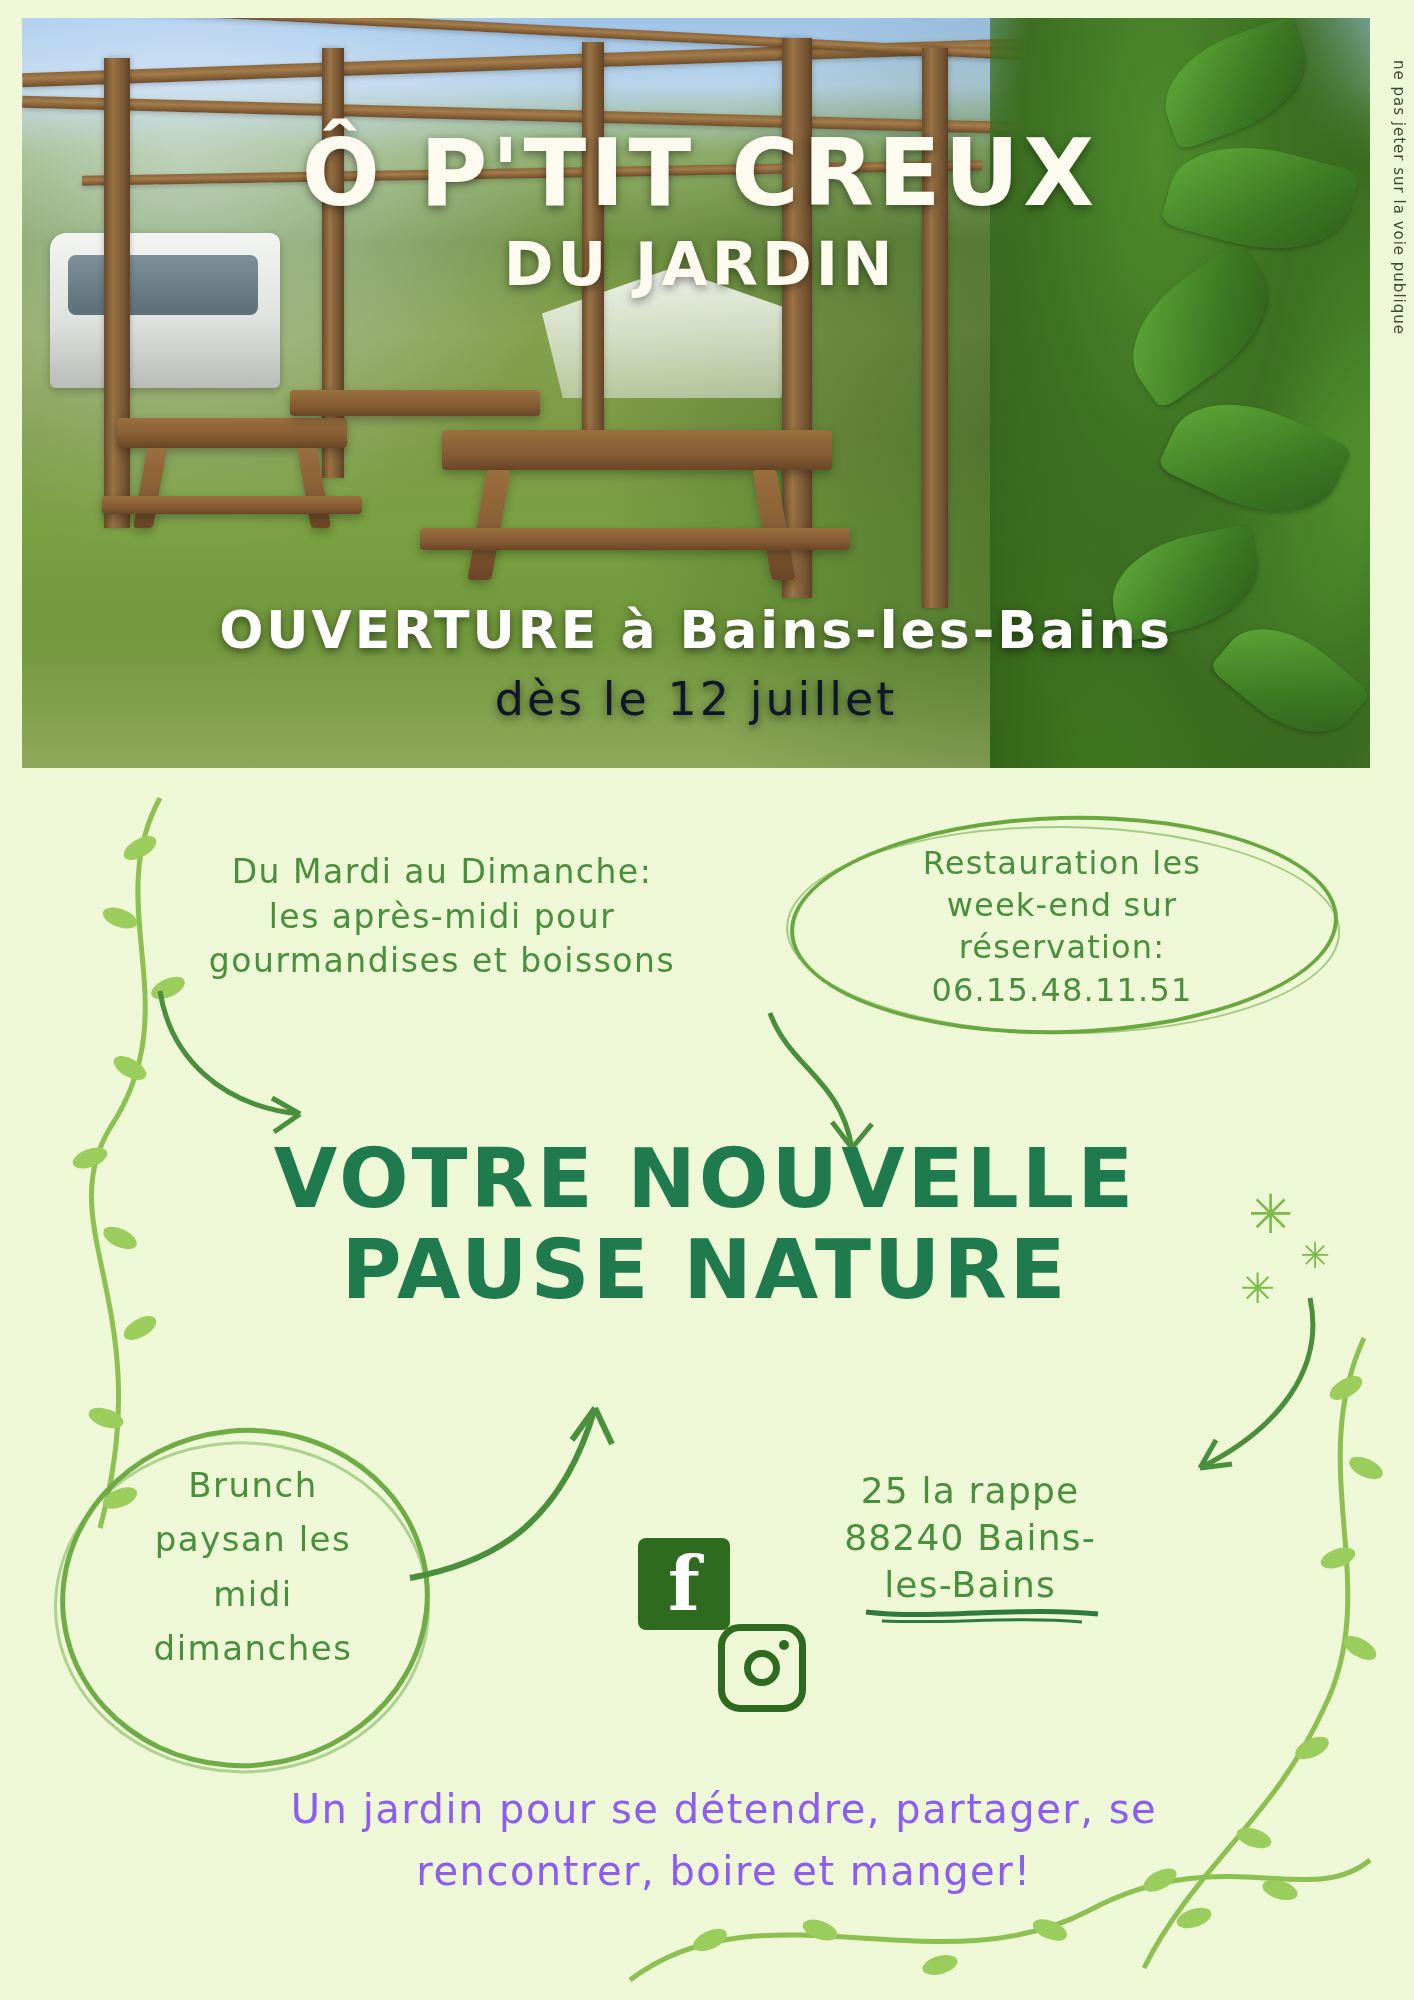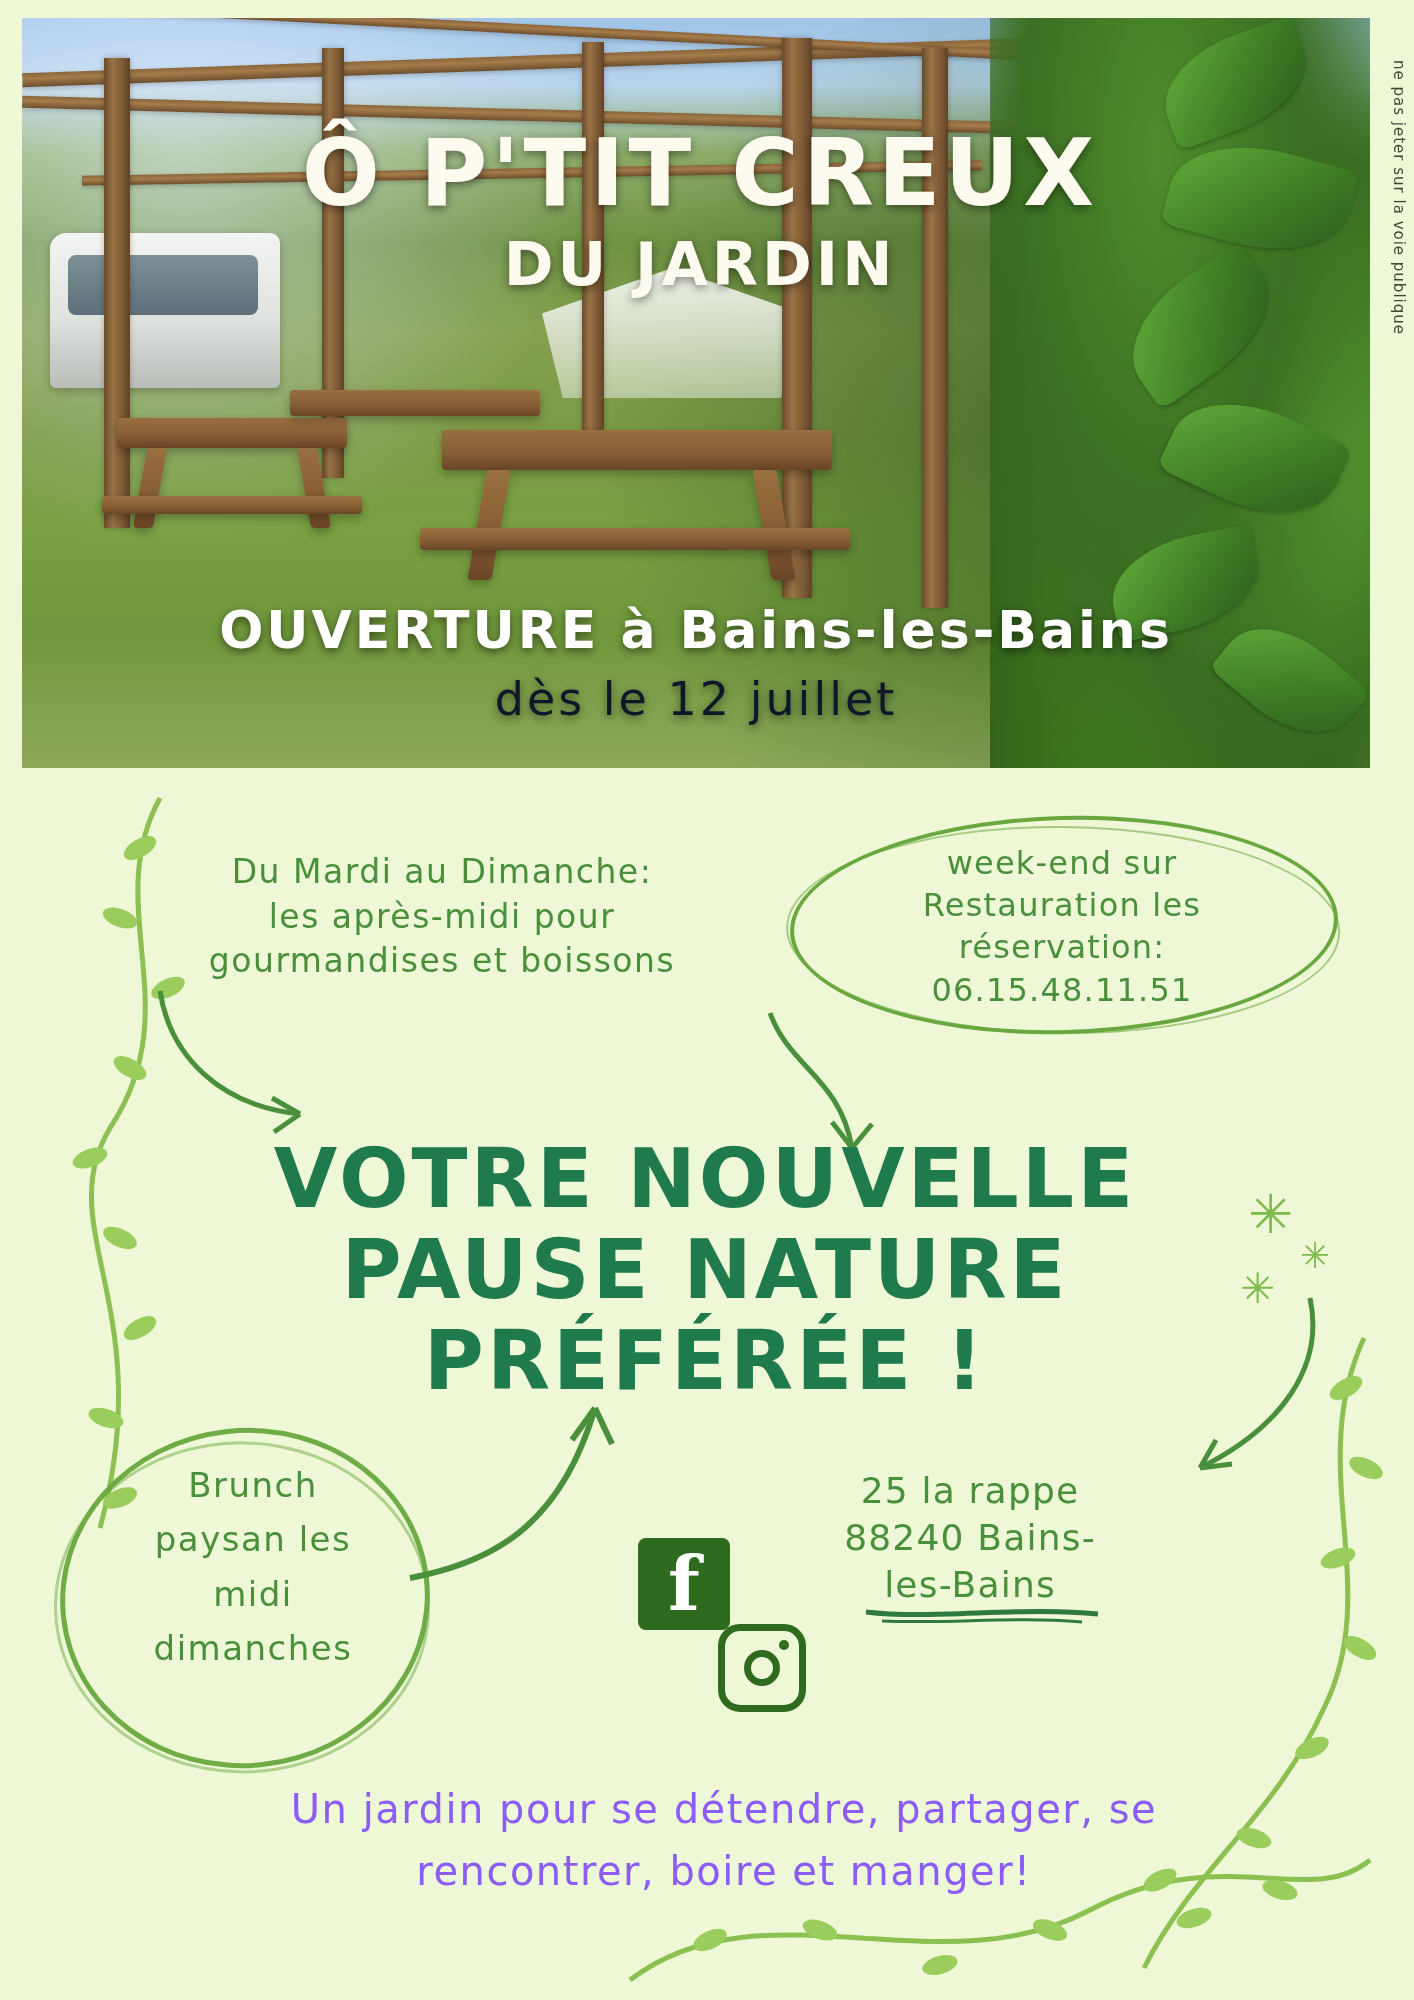--- a/index.html
+++ b/index.html
@@ -440,35 +440,34 @@
       <div>gourmandises et boissons</div>
     </div>
 
     <svg class="vine" style="left:150px;top:218px;width:180px;height:160px;" viewBox="0 0 180 160">
       <path d="M10 5 C20 70, 70 120, 150 128" fill="none" stroke="#4a8f3c" stroke-width="5"></path>
       <path d="M150 128 L122 112 M150 128 L124 146" fill="none" stroke="#4a8f3c" stroke-width="5"></path>
     </svg>
 
     <div class="resa-ellipse"></div>
     <div class="resa-text">
+      <div>Restauration les</div>
       <div>week-end sur</div>
-      <div>Restauration les</div>
       <div>réservation:</div>
       <div>06.15.48.11.51</div>
     </div>
 
     <svg class="vine" style="left:760px;top:240px;width:140px;height:160px;" viewBox="0 0 140 160">
       <path d="M10 5 C30 60, 80 70, 92 140" fill="none" stroke="#4a8f3c" stroke-width="5"></path>
       <path d="M92 140 L72 114 M92 140 L112 116" fill="none" stroke="#4a8f3c" stroke-width="5"></path>
     </svg>
 
     <div class="bigtitle">
       <div class="ln1">VOTRE NOUVELLE</div>
       <div class="ln2">PAUSE NATURE</div>
-      <div class="ln3">PRÉFÉRÉE !</div>
     </div>
 
     <div class="sparkle" style="left:1248px;top:420px;">✳</div>
     <div class="sparkle" style="left:1300px;top:470px;font-size:36px;">✳</div>
     <div class="sparkle" style="left:1240px;top:500px;font-size:42px;">✳</div>
 
     <div class="brunch-circle"></div>
     <div class="brunch-text">
       <div>Brunch</div>
       <div>paysan les</div>

